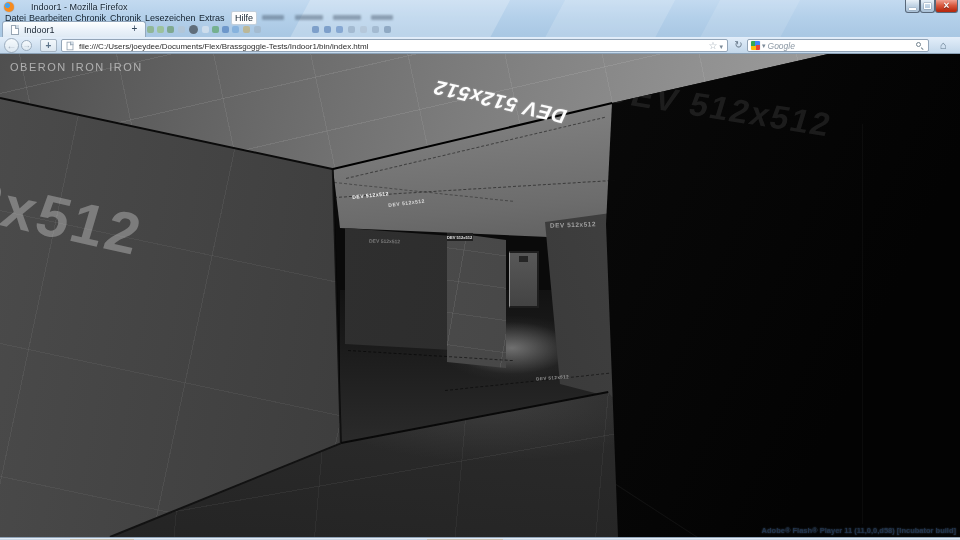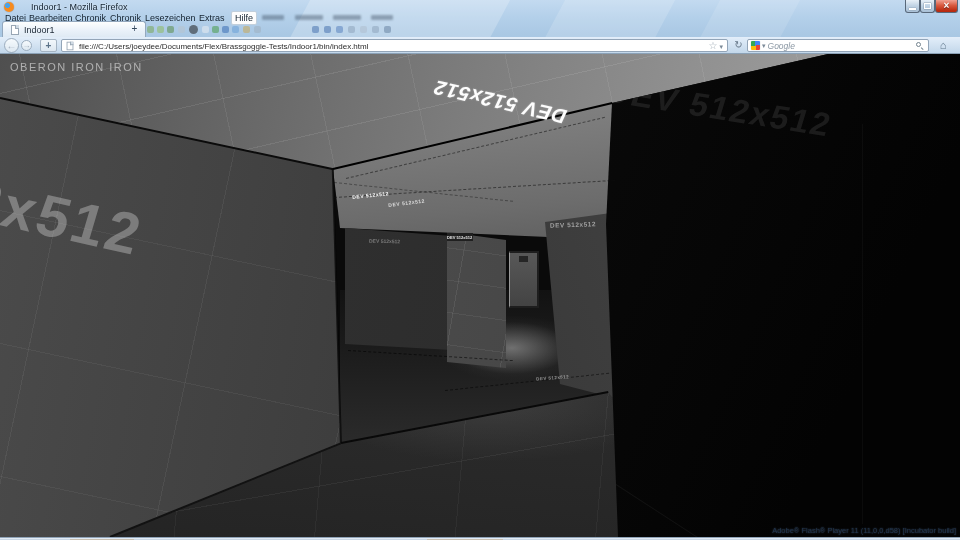--- a/index.html
+++ b/index.html
@@ -178,21 +178,21 @@
     transform-origin:0 50%; white-space:nowrap; }
   #label-inner-right { position:absolute; left:550px; top:167px; font-size:6.5px; font-weight:bold;
     letter-spacing:.5px; color:rgba(168,168,168,.9); transform:rotate(-2deg); }
 
   #ceiling-text { position:absolute; left:395px; top:36px; width:210px; text-align:center; font-size:20px;
     font-weight:bold; letter-spacing:1px; color:#fdfdfd; transform:rotate(193deg) skewX(-12deg);
     text-shadow:0 0 2px rgba(255,255,255,.35); white-space:nowrap; }
 
   #hud-title { position:absolute; left:10px; top:7px; font-size:11px; letter-spacing:1.5px;
     color:rgba(192,192,192,.85); }
-  #watermark { position:absolute; right:4px; bottom:2px; font-size:7.5px; font-weight:normal;
+  #watermark { position:absolute; right:4px; bottom:2px; font-size:7.5px; font-weight:bold;
     color:#21344d; text-shadow:0 0 2px rgba(140,175,215,.4); }
 
   
   #taskbar { position:absolute; left:0; bottom:0; width:960px; height:3px;
     background:linear-gradient(180deg,#f0f6fc,#bccddf); border-top:1px solid #8fa3b8; }
   .tb-seg { position:absolute; top:1px; height:2px; background:#c8b9a4; opacity:.8; }
 </style>
 </head>
 <body>
 

